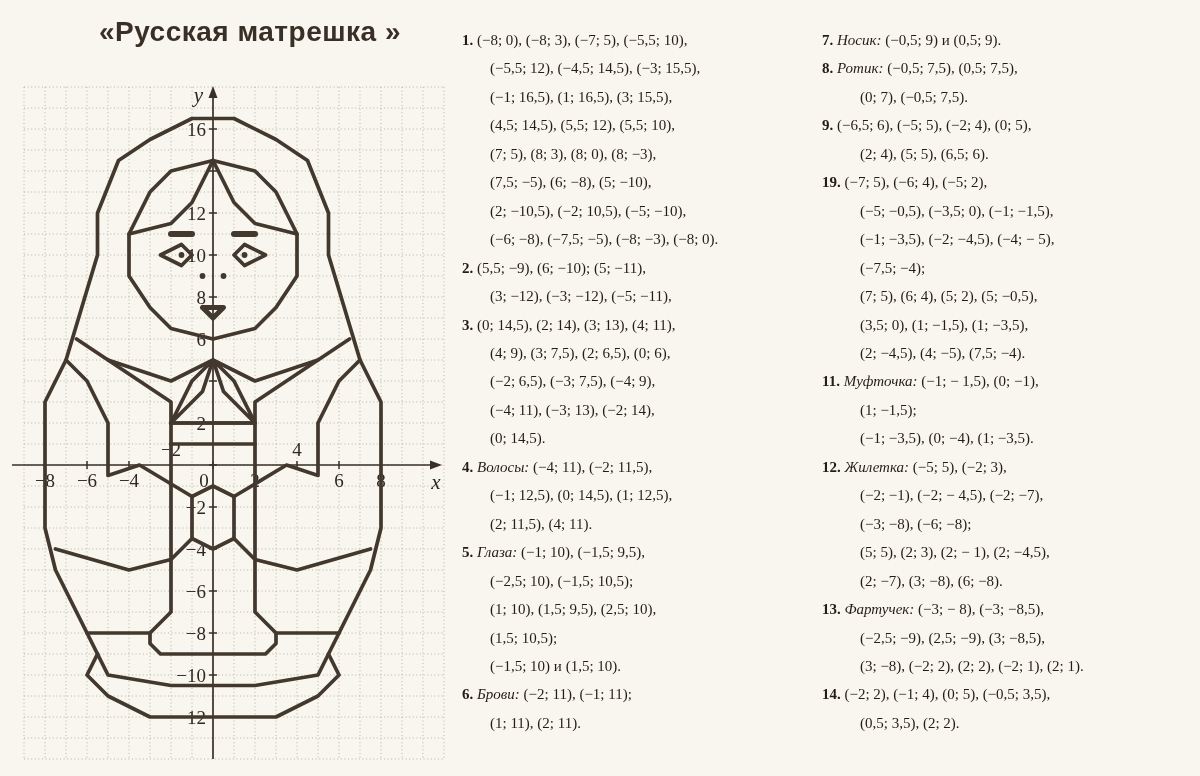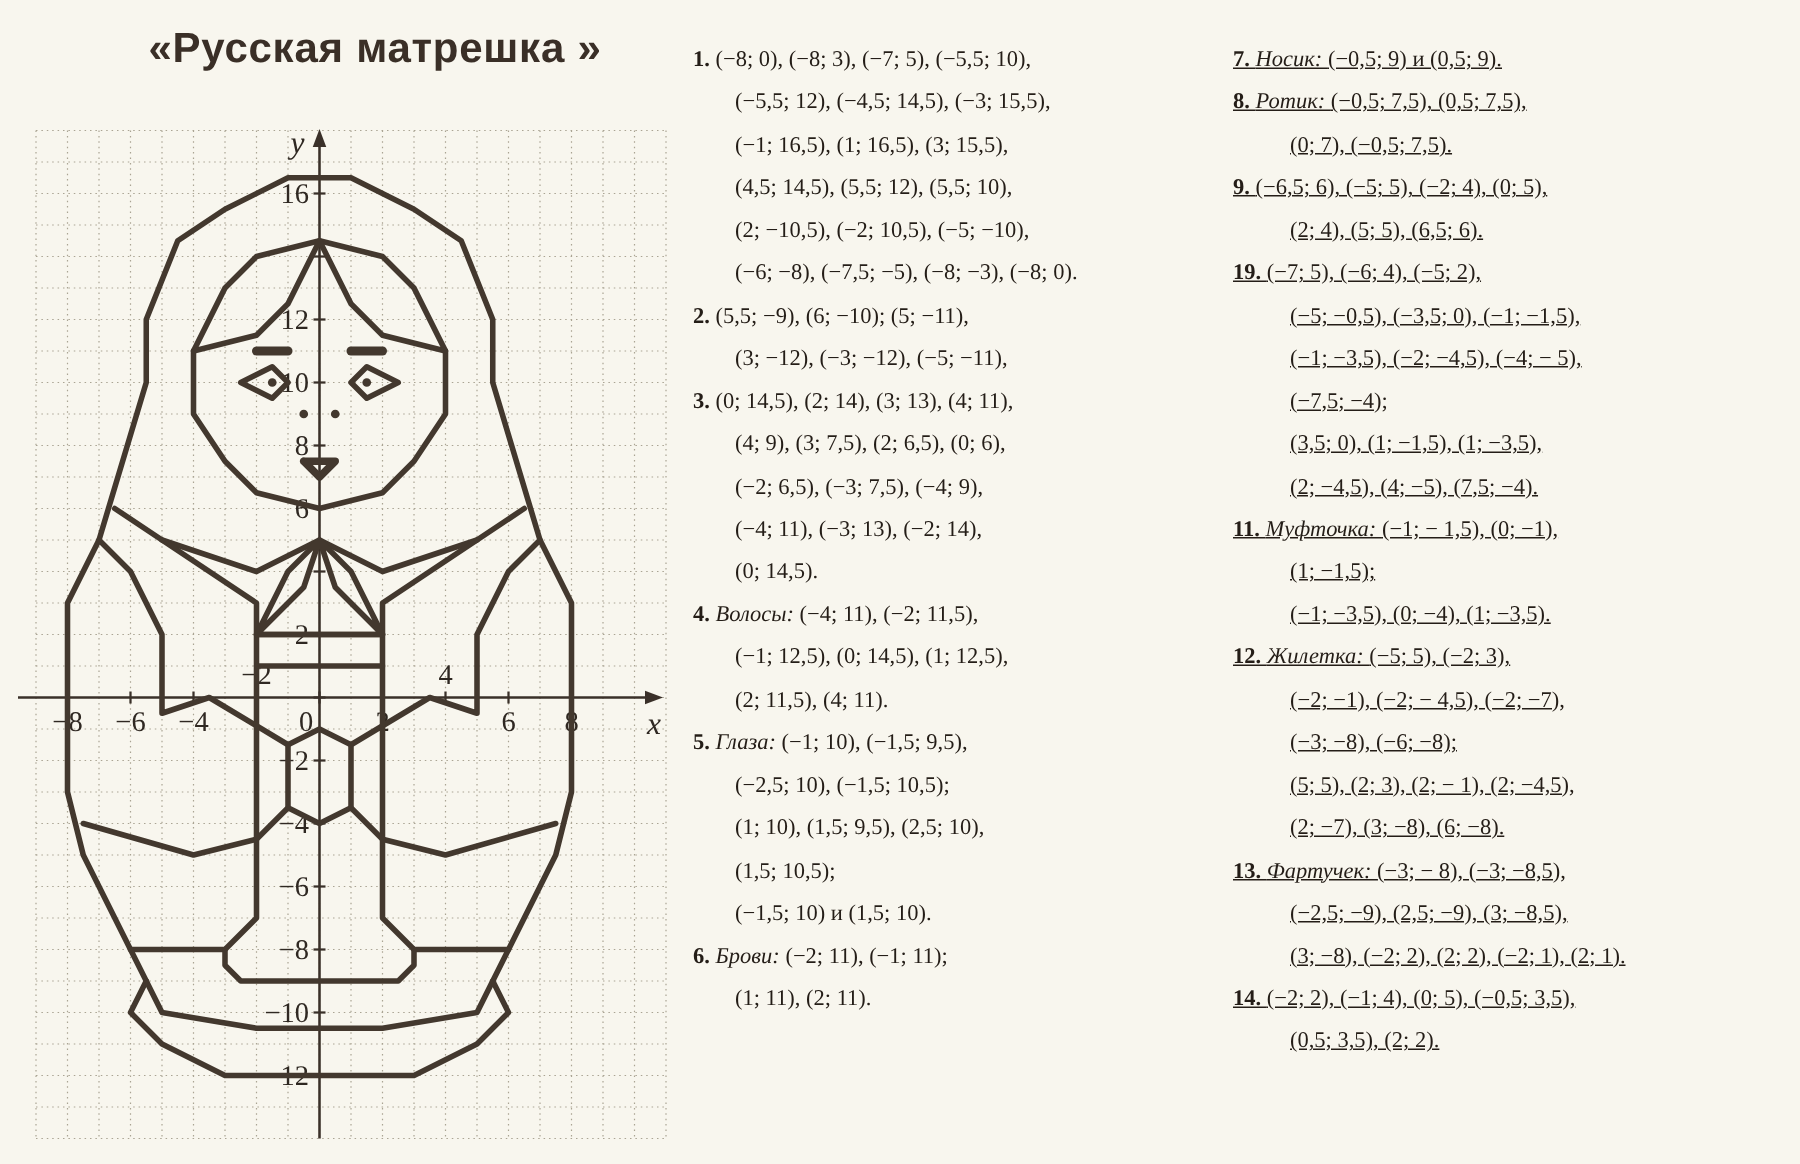--- a/index.html
+++ b/index.html
@@ -24,21 +24,21 @@
   .axlabel{font-family:"Liberation Serif",serif;font-style:italic;font-size:21px;fill:#2f2822;}
   .stroke{fill:none;stroke:#43382e;stroke-width:3.7;stroke-linejoin:round;stroke-linecap:round;}
   .thick{stroke-width:6;}
   .mouth{stroke-width:5;}
   .dot{fill:#43382e;}
   .col{position:absolute;top:26px;font-size:15px;line-height:28.45px;color:#241d17;}
   #col1{left:462px;width:352px;}
   #col2{left:822px;width:376px;}
   #col1 .item{padding-left:28px;}
   #col1 .fl{text-indent:-28px;}
-  #col2 .item{padding-left:38px;text-decoration:underline;}
+  #col2 .item{padding-left:38px;}
   #col2 .fl{text-indent:-38px;}
   .num{font-weight:700;}
   .lbl{font-style:italic;}
 </style>
 </head>
 <body>
 
 <div class="title">«Русская матрешка »</div>
 
 <div class="plot-wrap">
@@ -174,20 +174,22 @@
       <circle cx="211.5" cy="192" r="2.9" class="dot"></circle>
     </svg>
 </div>
 
 <div class="col" id="col1">
     <div class="item">
       <div class="fl"><span class="num">1. </span>(−8; 0), (−8; 3), (−7; 5), (−5,5; 10),</div>
       <div class="cont">(−5,5; 12), (−4,5; 14,5), (−3; 15,5),</div>
       <div class="cont">(−1; 16,5), (1; 16,5), (3; 15,5),</div>
       <div class="cont">(4,5; 14,5), (5,5; 12), (5,5; 10),</div>
+      <div class="cont">(7; 5), (8; 3), (8; 0), (8; −3),</div>
+      <div class="cont">(7,5; −5), (6; −8), (5; −10),</div>
       <div class="cont">(2; −10,5), (−2; 10,5), (−5; −10),</div>
       <div class="cont">(−6; −8), (−7,5; −5), (−8; −3), (−8; 0).</div>
     </div>
     <div class="item">
       <div class="fl"><span class="num">2. </span>(5,5; −9), (6; −10); (5; −11),</div>
       <div class="cont">(3; −12), (−3; −12), (−5; −11),</div>
     </div>
     <div class="item">
       <div class="fl"><span class="num">3. </span>(0; 14,5), (2; 14), (3; 13), (4; 11),</div>
       <div class="cont">(4; 9), (3; 7,5), (2; 6,5), (0; 6),</div>
@@ -222,20 +224,21 @@
     </div>
     <div class="item">
       <div class="fl"><span class="num">9. </span>(−6,5; 6), (−5; 5), (−2; 4), (0; 5),</div>
       <div class="cont">(2; 4), (5; 5), (6,5; 6).</div>
     </div>
     <div class="item">
       <div class="fl"><span class="num">19. </span>(−7; 5), (−6; 4), (−5; 2),</div>
       <div class="cont">(−5; −0,5), (−3,5; 0), (−1; −1,5),</div>
       <div class="cont">(−1; −3,5), (−2; −4,5), (−4; − 5),</div>
       <div class="cont">(−7,5; −4);</div>
+      <div class="cont">(7; 5), (6; 4), (5; 2), (5; −0,5),</div>
       <div class="cont">(3,5; 0), (1; −1,5), (1; −3,5),</div>
       <div class="cont">(2; −4,5), (4; −5), (7,5; −4).</div>
     </div>
     <div class="item">
       <div class="fl"><span class="num">11. </span><span class="lbl">Муфточка: </span>(−1; − 1,5), (0; −1),</div>
       <div class="cont">(1; −1,5);</div>
       <div class="cont">(−1; −3,5), (0; −4), (1; −3,5).</div>
     </div>
     <div class="item">
       <div class="fl"><span class="num">12. </span><span class="lbl">Жилетка: </span>(−5; 5), (−2; 3),</div>

